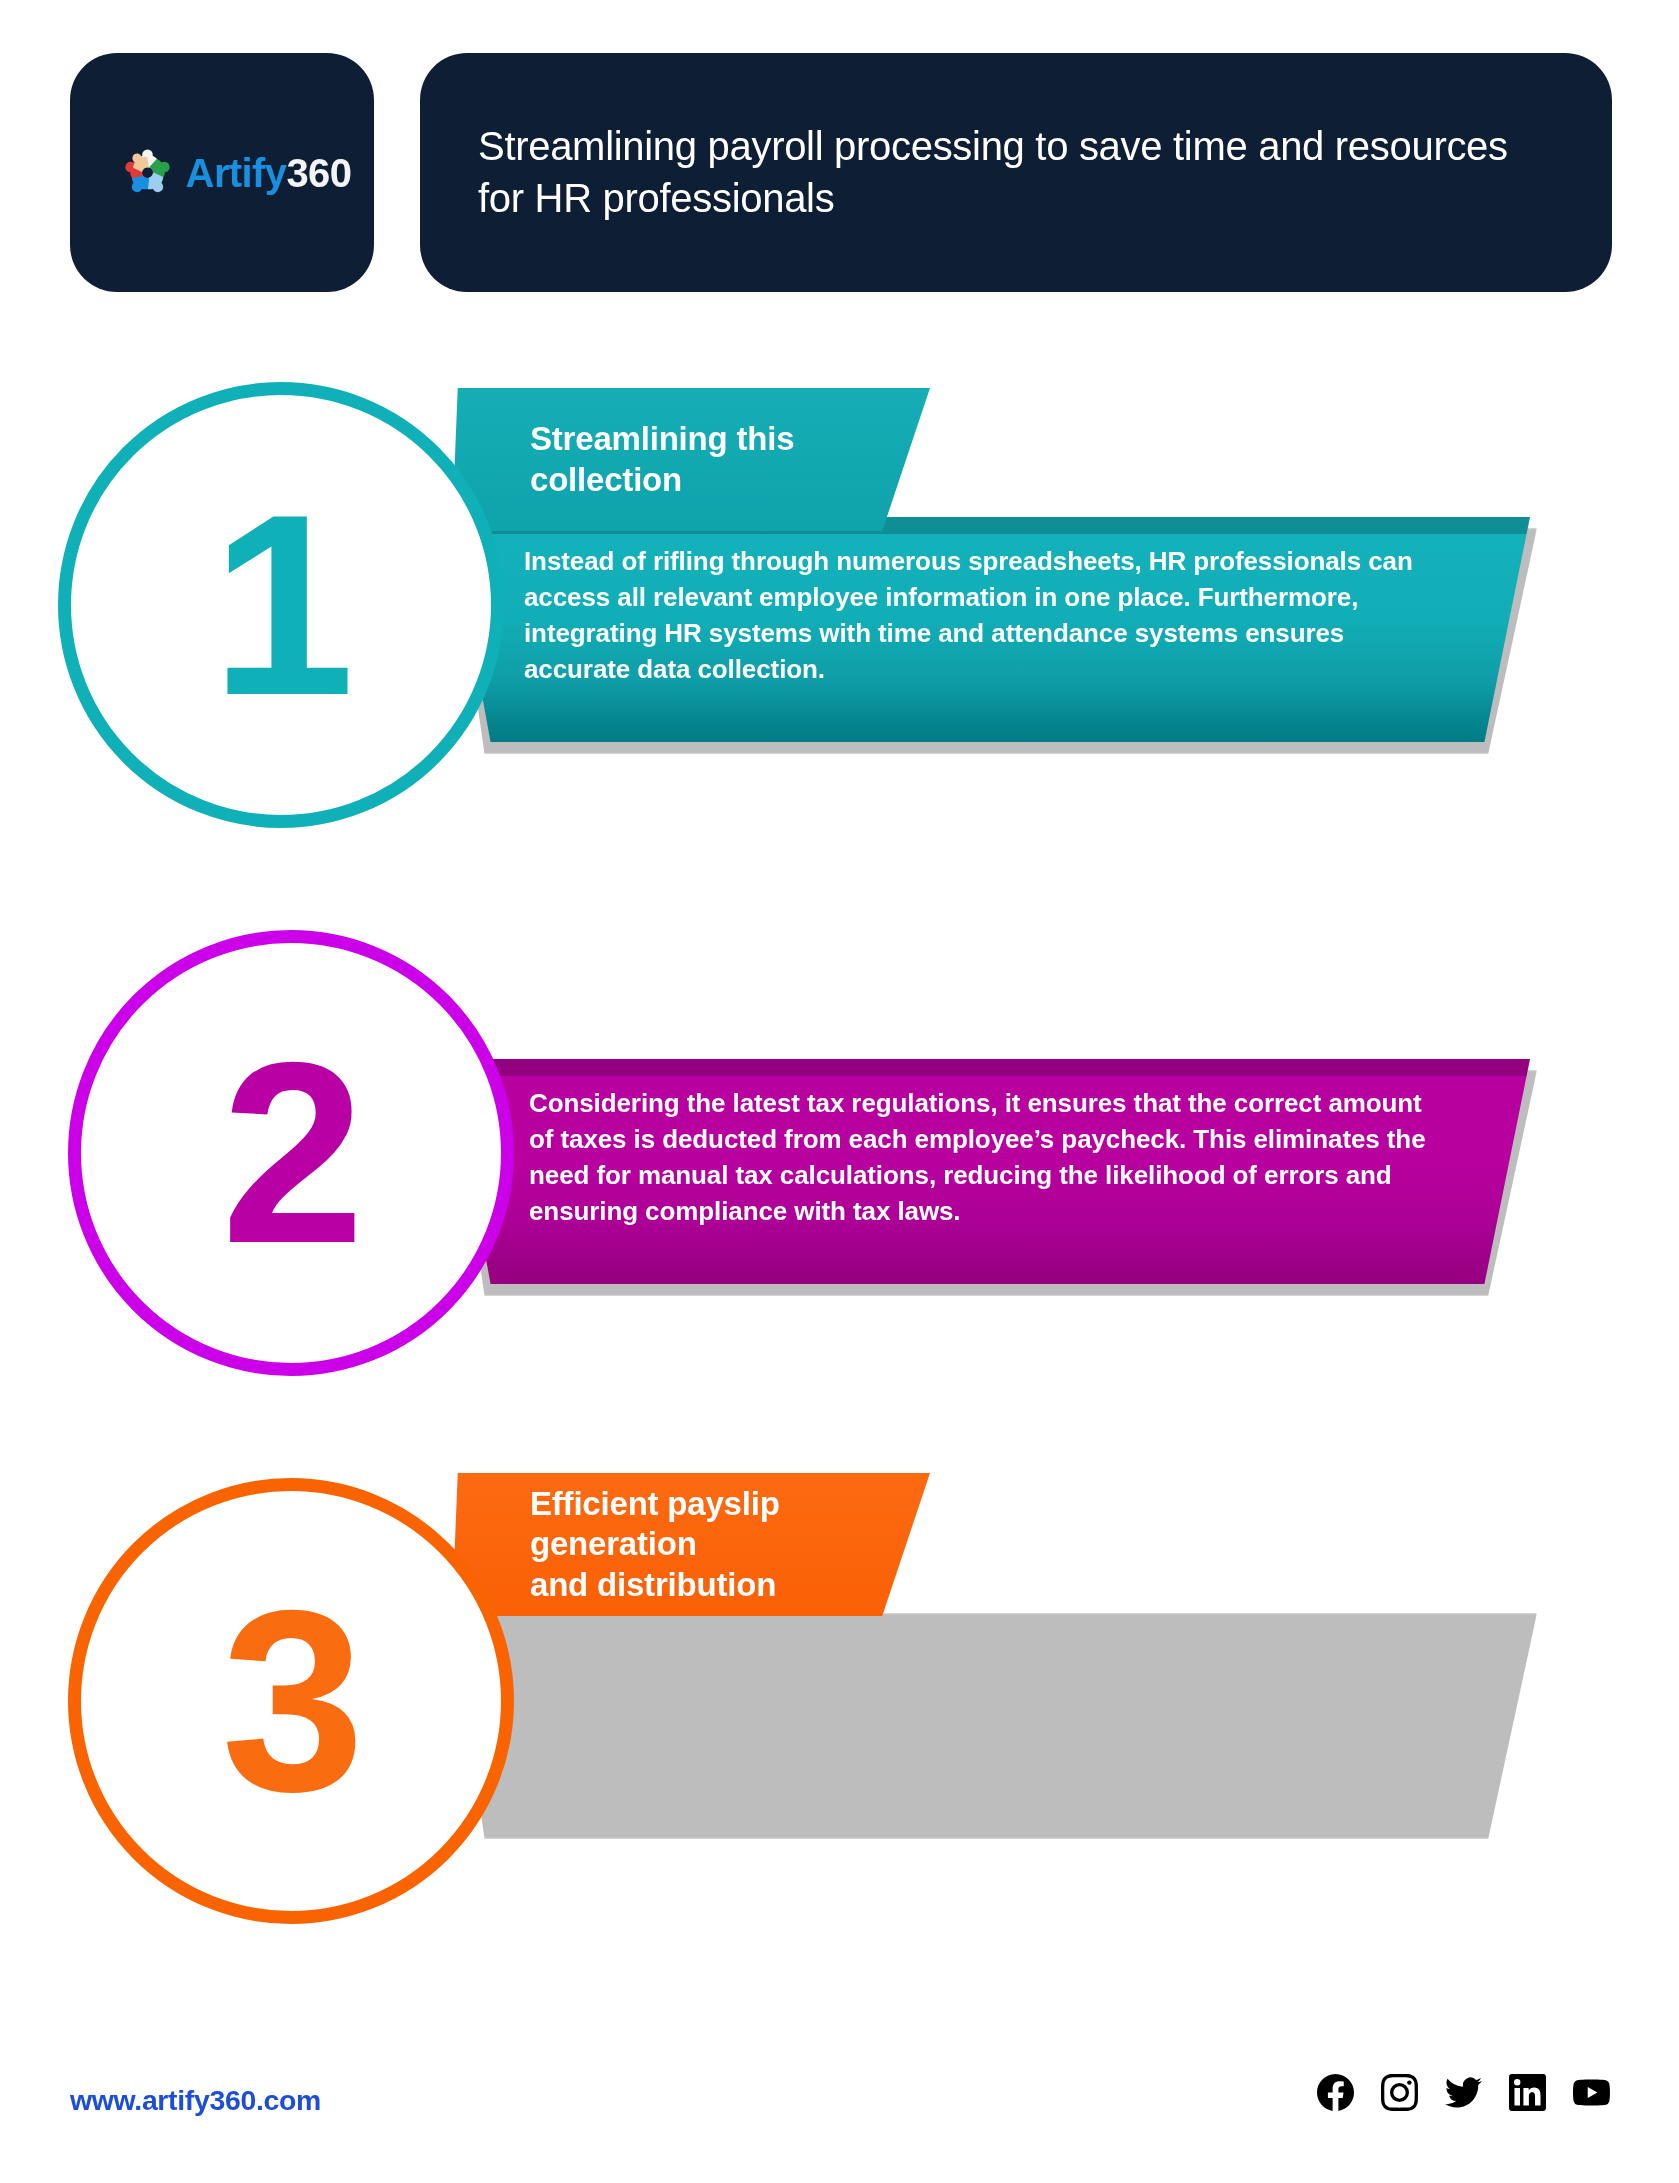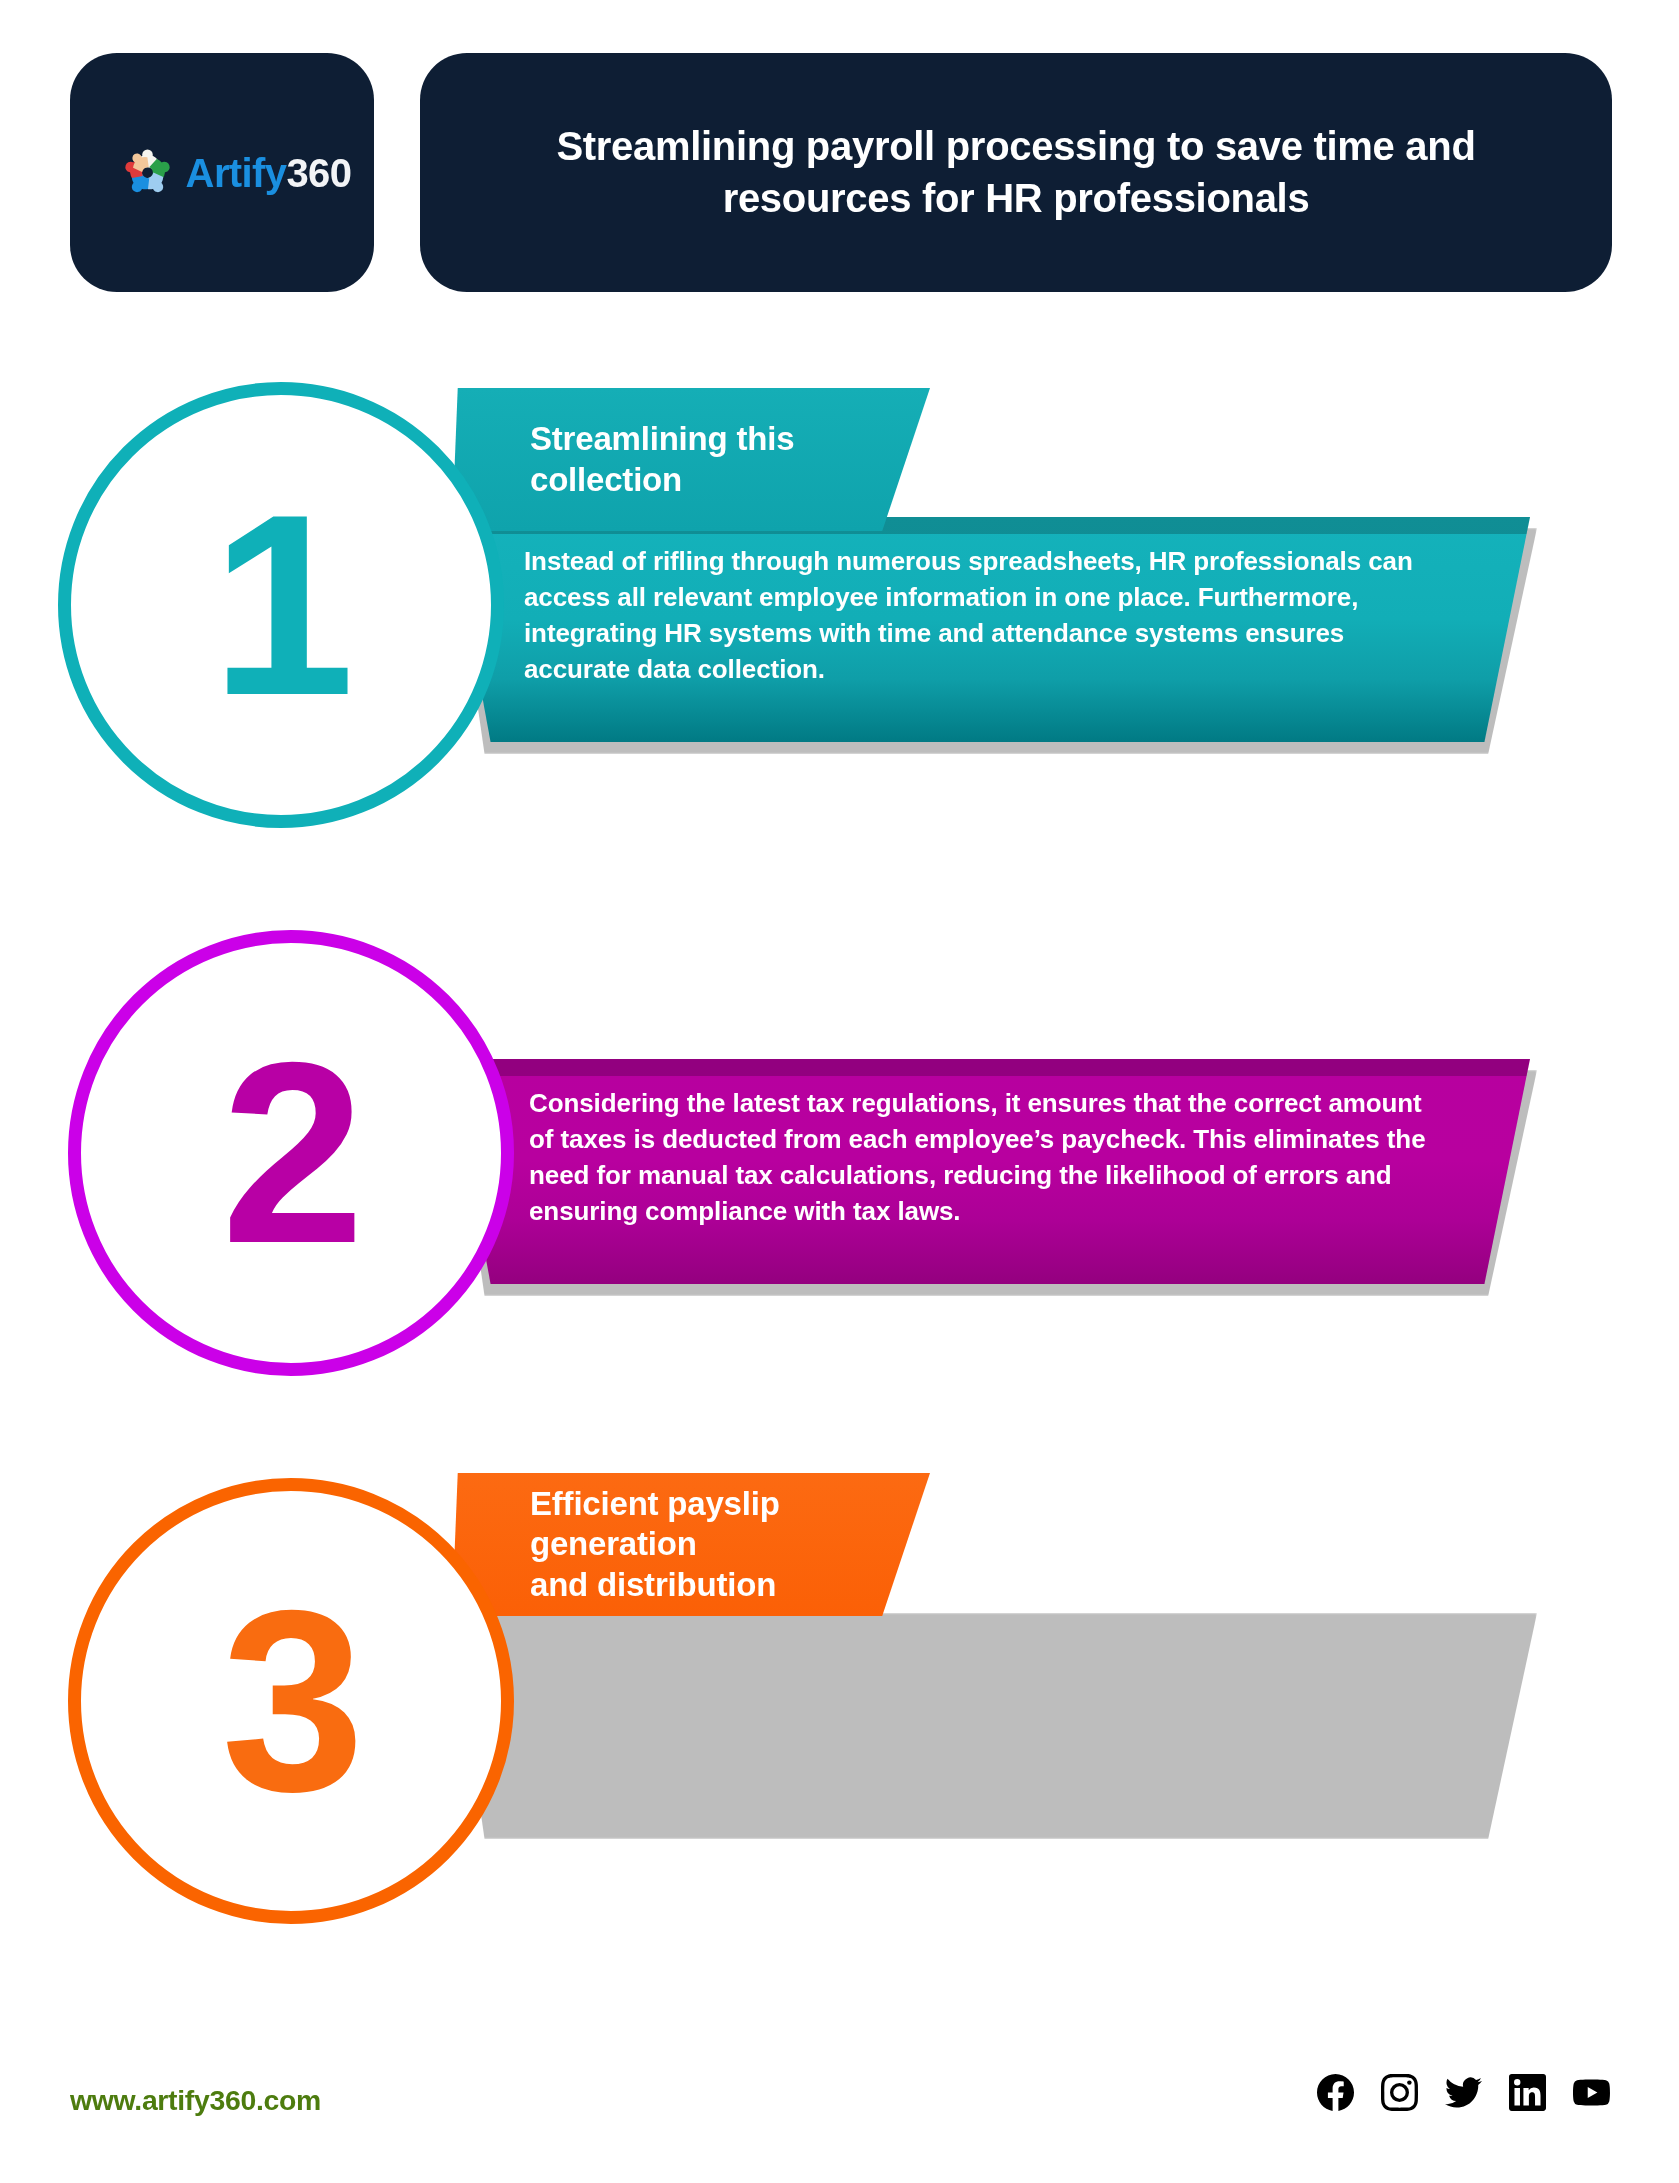--- a/index.html
+++ b/index.html
@@ -23,22 +23,22 @@
   .logo-artify { color:#1a8fe0; }
   .logo-360 { color:#f2f4f6; }
 
   .title-card {
     position:absolute; left:420px; top:53px; width:1192px; height:239px;
     background:#0e1e34; border-radius:47px;
     display:flex; align-items:center; justify-content:center;
     padding:0 58px;
   }
   .title-text {
-    color:#ffffff; font-size:40px; font-weight:bold; line-height:1.28;
-    text-align:center; letter-spacing:-0.3px;
+    color:#ffffff; font-size:40px; font-weight:normal; line-height:1.28;
+    letter-spacing:-0.3px;
   }
 
   
   .section { position:absolute; left:0; width:1680px; height:504px; }
   .sec-1 { top:388px; }
   .sec-2 { top:930px; }
   .sec-3 { top:1473px; }
 
   
   .shadow-plate {
@@ -100,21 +100,21 @@
 
   .num-text { font-size:258px; font-weight:bold; line-height:1; letter-spacing:-3.9px; }
   .sec-1 .num-text { color:#0fb0b8; }
   .sec-2 .num-text { color:#b800a5; }
   .sec-3 .num-text { color:#f96c10; }
 
   
   .footer { position:absolute; left:0; bottom:0; width:1680px; height:149px; }
   .footer-url {
     position:absolute; left:70px; top:50px;
-    font-size:28.4px; font-weight:bold; color:#4d7c0f; letter-spacing:-0.3px;
+    font-size:28.4px; font-weight:bold; color:#1d4ed8; letter-spacing:-0.3px;
   }
   .socials { position:absolute; right:70px; top:40px; display:flex; gap:27px; align-items:center; }
   .socials svg { display:block; }
 </style>
 </head>
 <body>
 
 <div class="page">
 
   <div class="logo-card">

